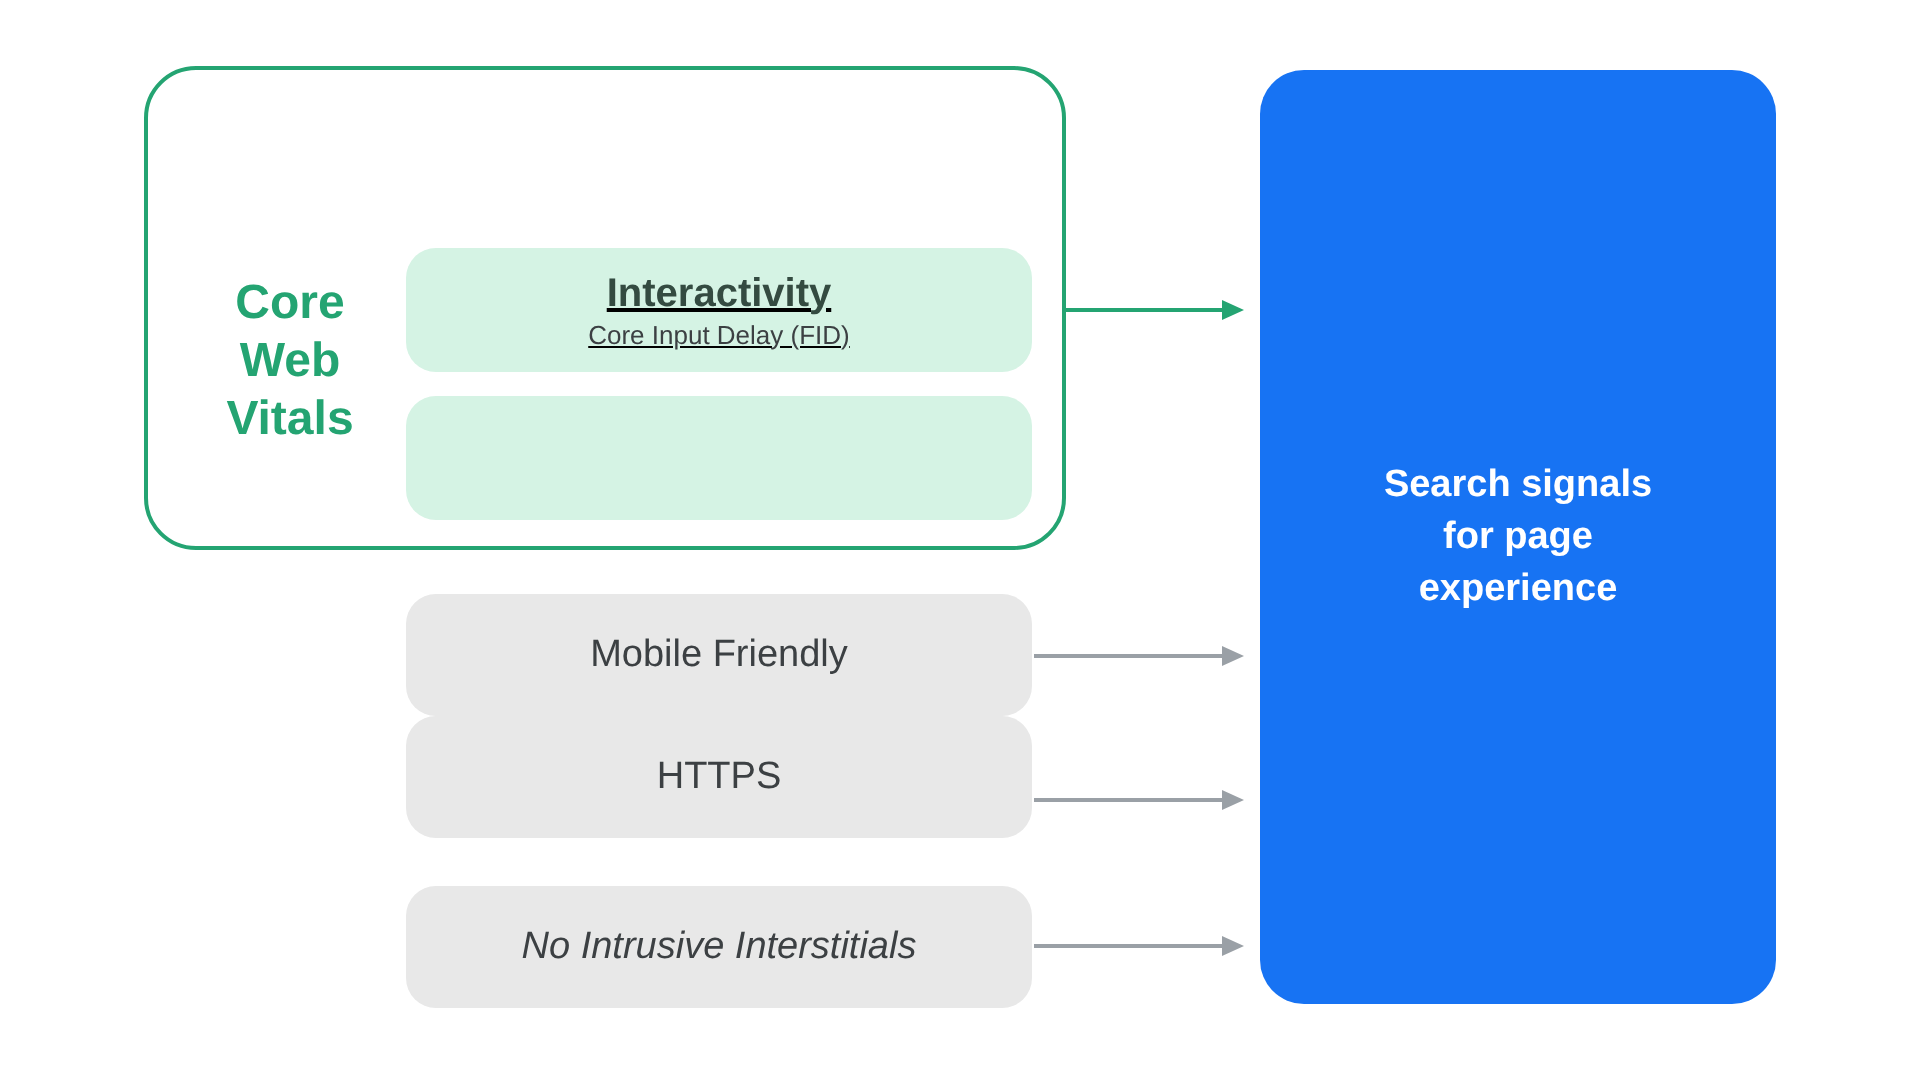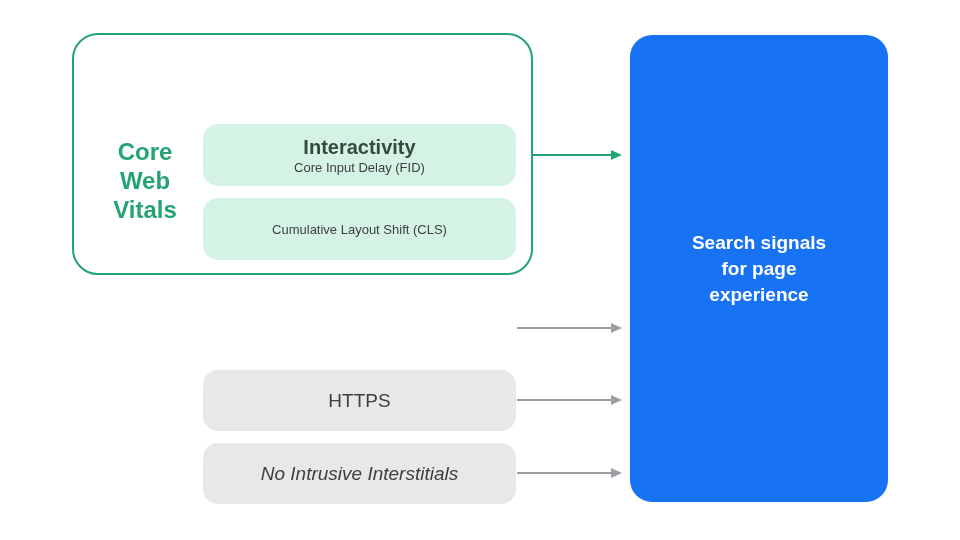--- a/index.html
+++ b/index.html
@@ -39,24 +39,24 @@
   .card-title{
     color:var(--green_text_dark);font-size:20px;font-weight:bold;line-height:24px;
   }
   .card-sub{
     color:var(--text_dark);font-size:13px;line-height:16px;margin-top:1px;
   }
   .gray-label{
     color:var(--text_dark);font-size:19px;line-height:22px;
   }
   .card.c1{top:50px;}
-  .card.c2{top:124px;}
+  .card.c2{top:124px;text-decoration:underline;}
   .card.c3{top:198px;}
   .card.g1{top:297px;}
-  .card.g2{top:370px;}
+  .card.g2{top:358px;}
   .card.g3{top:443px;font-style:italic;}
   
   .result-panel{
     position:absolute;left:630px;top:35px;width:258px;height:467px;
     background:var(--blue);border-radius:22px;
     display:flex;align-items:center;justify-content:center;
   }
   .result-label{
     color:var(--white);font-size:19px;font-weight:bold;line-height:26px;
     text-align:center;white-space:pre-line;
@@ -87,36 +87,38 @@
 Web
 Vitals</div>
 
 
   <div class="card mint c2">
     <div class="card-title">Interactivity</div>
     <div class="card-sub">Core Input Delay (FID)</div>
   </div>
 
   <div class="card mint c3">
-    <div class="card-sub">Cumulative Layout Shift (CLS)</div>
   </div>
 
   <div class="arrow green">
     <span class="shaft"></span>
   </div>
   <div class="arrow a1">
     <span class="shaft"></span>
   </div>
   <div class="arrow a2">
     <span class="shaft"></span>
   </div>
   <div class="arrow a3">
     <span class="shaft"></span>
   </div>
 
+  <div class="card gray g1">
+    <div class="gray-label">Mobile Friendly</div>
+  </div>
 
   <div class="card gray g2">
     <div class="gray-label">HTTPS</div>
   </div>
 
   <div class="card gray g3">
     <div class="gray-label">No Intrusive Interstitials</div>
   </div>
 
   <div class="result-panel">

